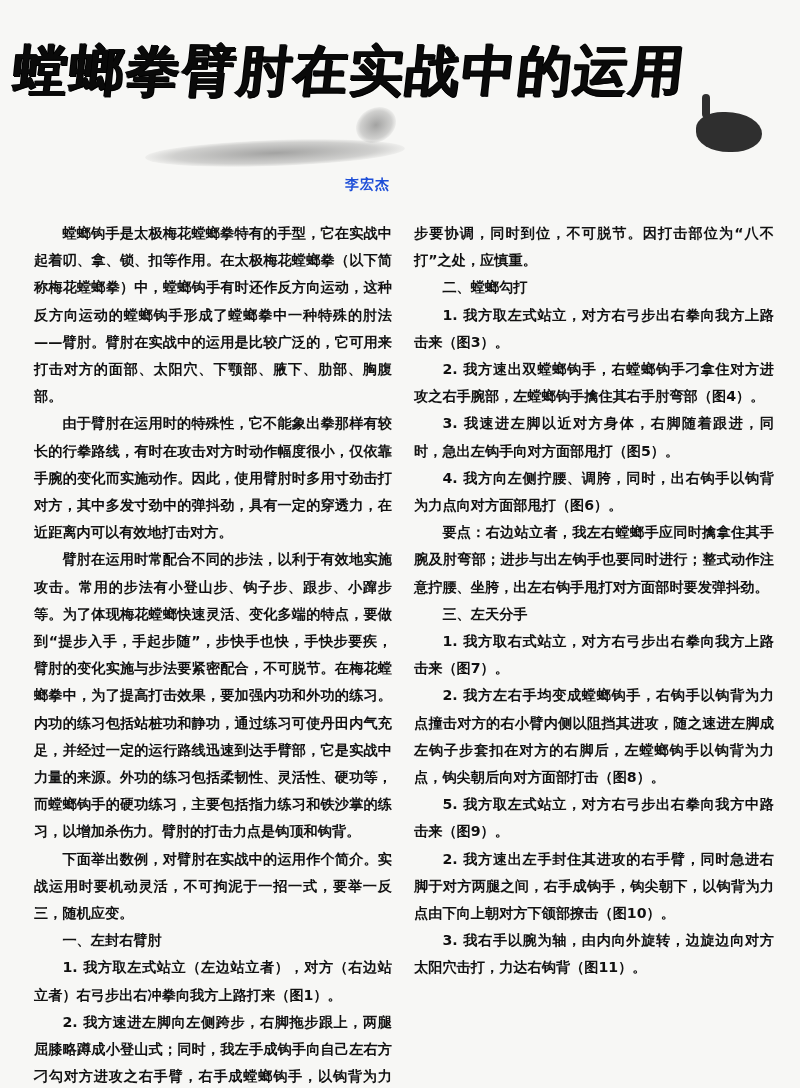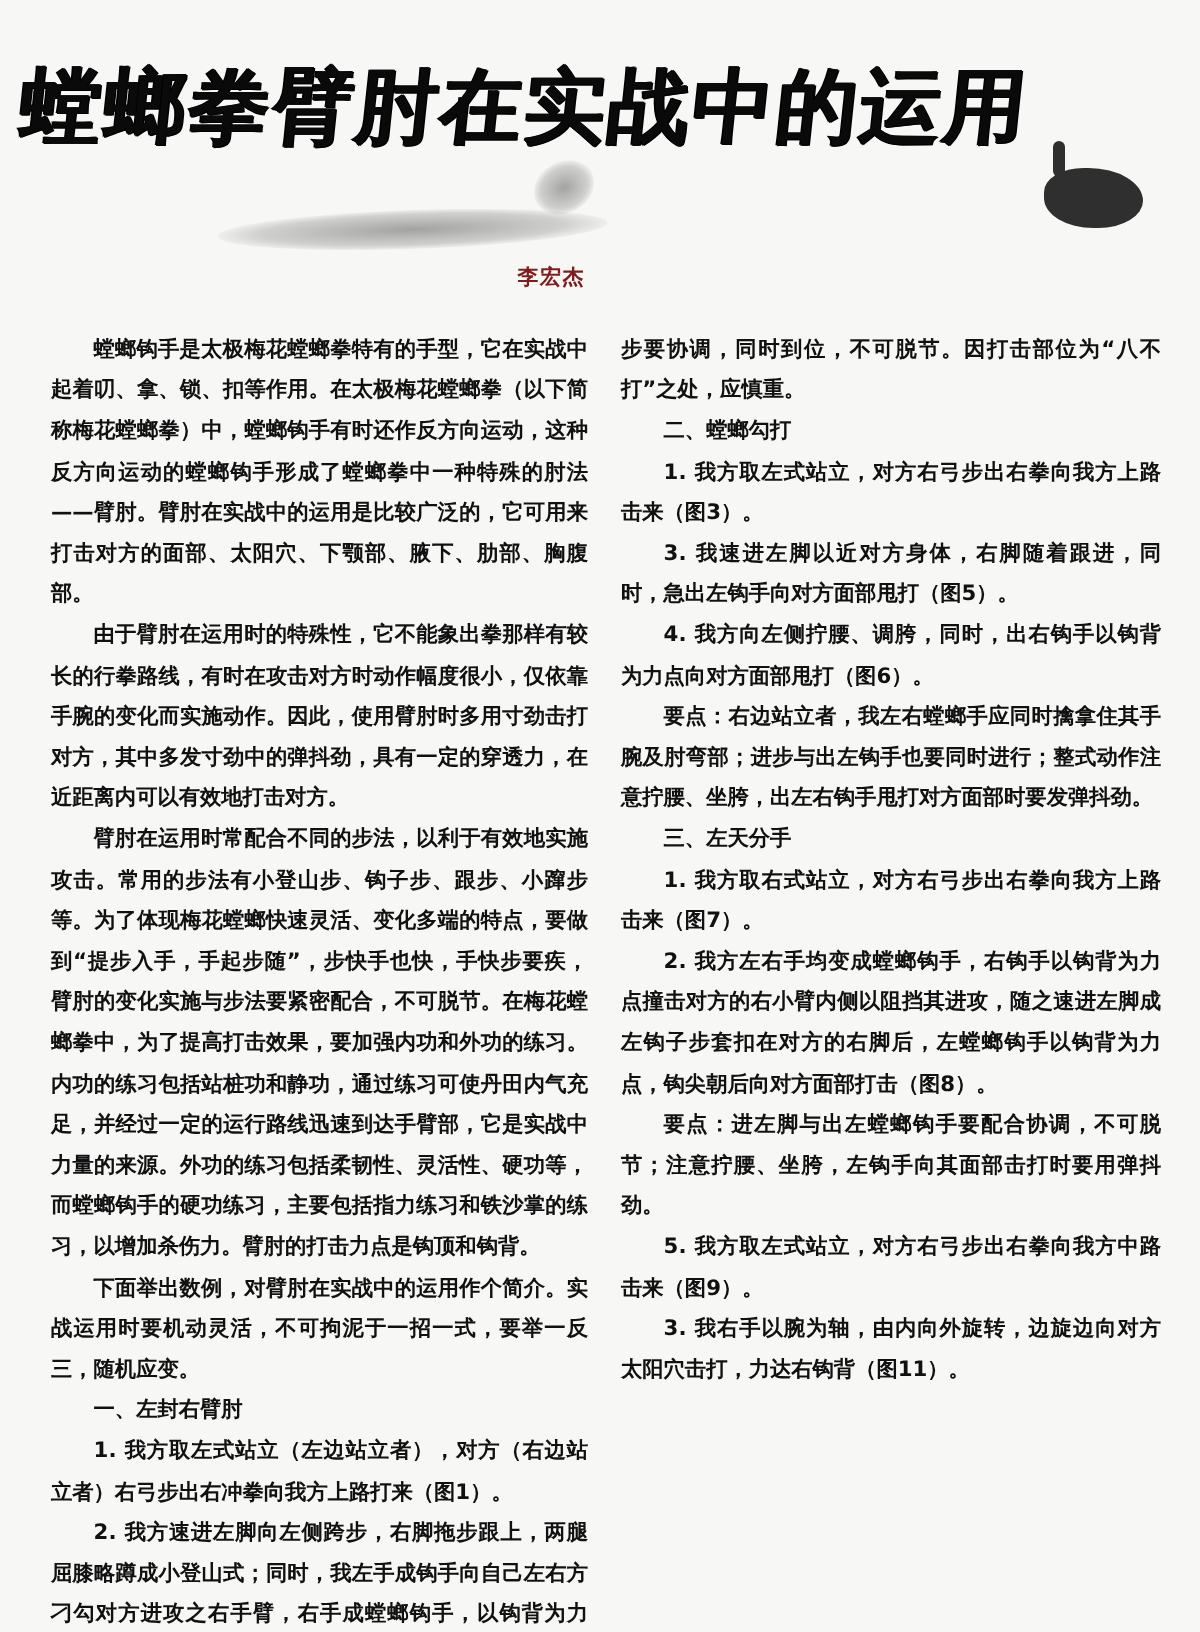--- a/index.html
+++ b/index.html
@@ -80,21 +80,21 @@
       background: #1a1a1a;
       border-radius: 4px;
     }
     .author {
       position: absolute;
       left: 345px;
       top: 176px;
       font-size: 14px;
       font-weight: bold;
       letter-spacing: 1px;
-      color: #7f1d1d;
+      color: #1d4ed8;
     }
 
     
     .column {
       position: absolute;
       top: 220px;
       font-family: "DejaVu Sans", "Liberation Sans", sans-serif;
       font-size: 14.2px;
       line-height: 27.2px;
       color: #111;
@@ -141,25 +141,26 @@
     <p class="heading">一、左封右臂肘</p>
     <p>1. 我方取左式站立（左边站立者），对方（右边站立者）右弓步出右冲拳向我方上路打来（图1）。</p>
     <p>2. 我方速进左脚向左侧跨步，右脚拖步跟上，两腿屈膝略蹲成小登山式；同时，我左手成钩手向自己左右方刁勾对方进攻之右手臂，右手成螳螂钩手，以钩背为力点，由下向上朝对方裆部撩击（图2）。</p>
 
   </div>
 
   <div class="column col-right">
     <p class="noindent">步要协调，同时到位，不可脱节。因打击部位为“八不打”之处，应慎重。</p>
     <p class="heading">二、螳螂勾打</p>
     <p>1. 我方取左式站立，对方右弓步出右拳向我方上路击来（图3）。</p>
+    <p>2. 我方速出双螳螂钩手，右螳螂钩手刁拿住对方进攻之右手腕部，左螳螂钩手擒住其右手肘弯部（图4）。</p>
     <p>3. 我速进左脚以近对方身体，右脚随着跟进，同时，急出左钩手向对方面部甩打（图5）。</p>
     <p>4. 我方向左侧拧腰、调胯，同时，出右钩手以钩背为力点向对方面部甩打（图6）。</p>
     <p>要点：右边站立者，我左右螳螂手应同时擒拿住其手腕及肘弯部；进步与出左钩手也要同时进行；整式动作注意拧腰、坐胯，出左右钩手甩打对方面部时要发弹抖劲。</p>
     <p class="heading">三、左天分手</p>
     <p>1. 我方取右式站立，对方右弓步出右拳向我方上路击来（图7）。</p>
     <p>2. 我方左右手均变成螳螂钩手，右钩手以钩背为力点撞击对方的右小臂内侧以阻挡其进攻，随之速进左脚成左钩子步套扣在对方的右脚后，左螳螂钩手以钩背为力点，钩尖朝后向对方面部打击（图8）。</p>
-    <p>要点：进左脚与出左螳螂钩手要配合协调，不可脱节；注意拧腰、坐胯，左钩手向其面部击打时要用弹抖劲。</p>
     <p>5. 我方取左式站立，对方右弓步出右拳向我方中路击来（图9）。</p>
+    <p>2. 我方速出左手封住其进攻的右手臂，同时急进右脚于对方两腿之间，右手成钩手，钩尖朝下，以钩背为力点由下向上朝对方下颌部撩击（图10）。</p>
     <p>3. 我右手以腕为轴，由内向外旋转，边旋边向对方太阳穴击打，力达右钩背（图11）。</p>
 
   </div>
 
 </div>
 
 </body></html>

